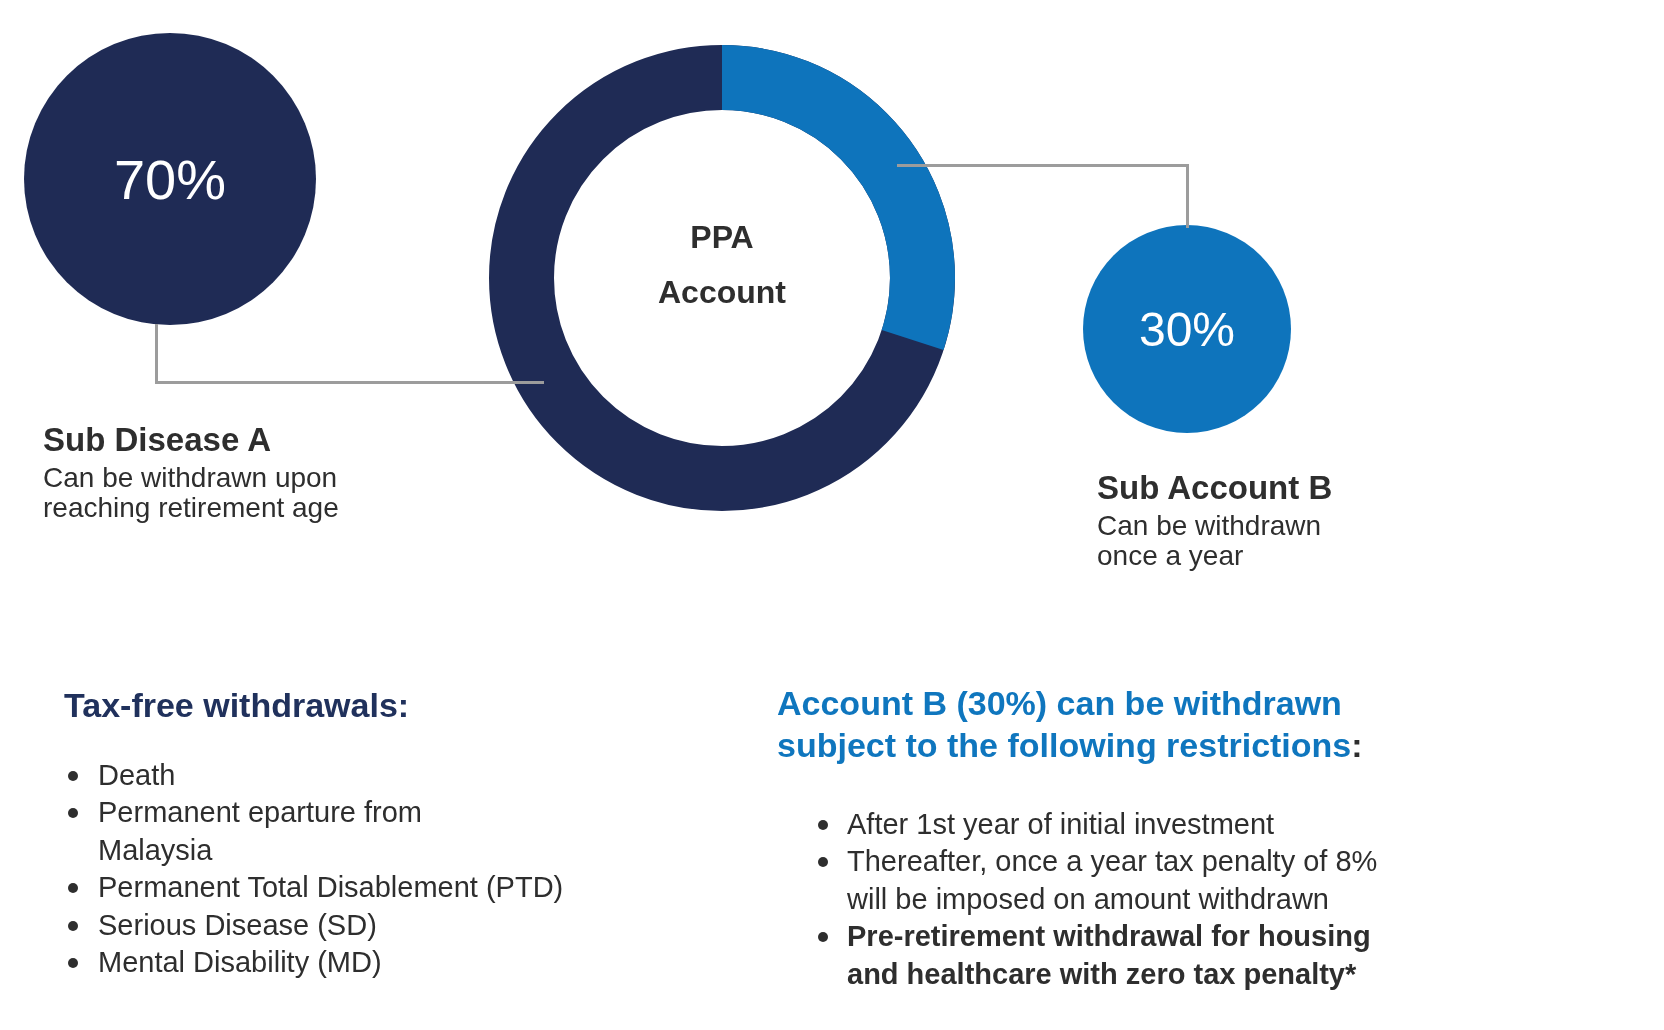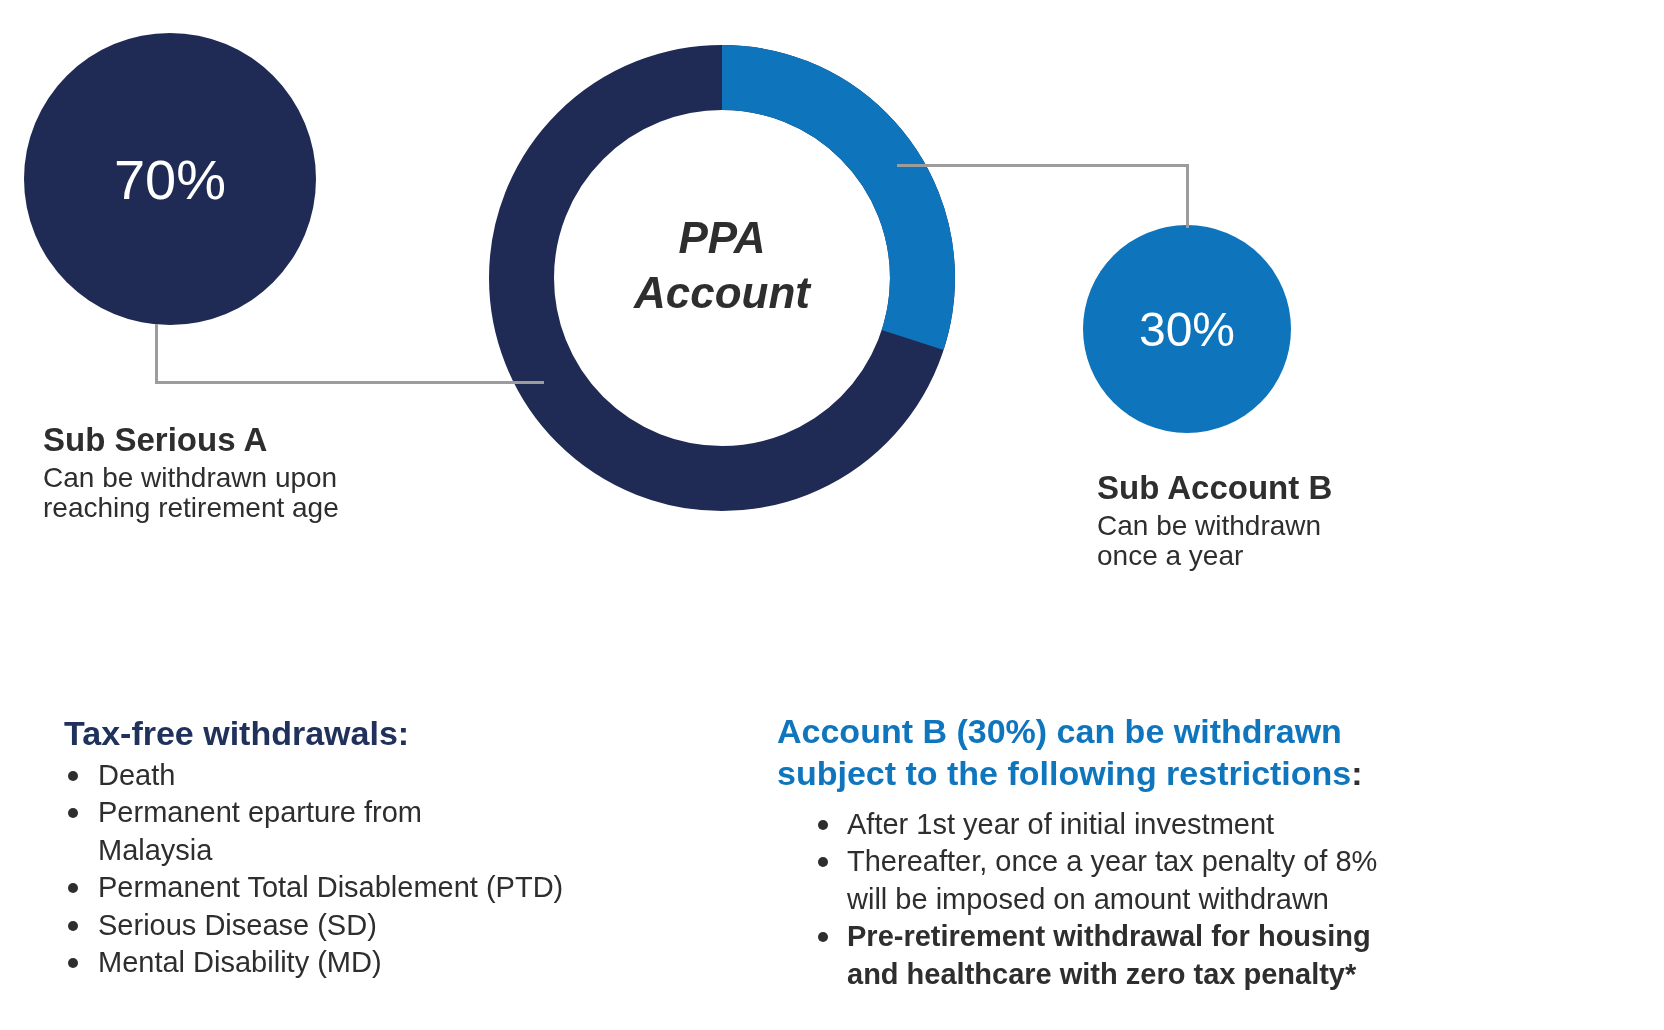--- a/index.html
+++ b/index.html
@@ -15,39 +15,39 @@
     display:flex; align-items:center; justify-content:center;
     color:#ffffff; z-index:2;
   }
   .circle-a { left:24px; top:33px; width:292px; height:292px; font-size:56px; background:var(--navy); }
   .circle-b { left:1083px; top:225px; width:208px; height:208px; font-size:48px; background:var(--blue);text-align:center; }
 
   
   .donut { position:absolute; left:489px; top:45px; width:466px; height:466px; z-index:1; }
   .donut-label {
     position:absolute; left:522px; top:210px; width:400px; text-align:center;
-    font-weight:bold; font-size:44px; line-height:55px; color:var(--text-dark); z-index:2;font-style:italic;
+    font-weight:bold; font-size:32px; line-height:55px; color:var(--text-dark); z-index:2;
   }
 
   
   .connector { position:absolute; background:var(--line-gray); z-index:3; }
   .conn-left-v  { left:155px; top:324px; width:3px;  height:60px; }
   .conn-left-h  { left:155px; top:381px; width:389px; height:3px; }
   .conn-right-h { left:897px; top:164px; width:292px; height:3px; }
   .conn-right-v { left:1186px; top:164px; width:3px; height:64px; }
 
   
   .sub-label { position:absolute; color:var(--text-dark); z-index:2; }
   .sub-label-a { left:43px; top:421px; }
   .sub-label-b { left:1097px; top:469px; }
   .sub-title { font-size:33px; font-weight:bold; line-height:38px; }
   .sub-desc  { font-size:28px; font-weight:normal; line-height:30px; margin-top:4px; }
 
   
-  .col-heading { position:absolute; font-size:34px; font-weight:bold; z-index:2;margin-top:28px; }
+  .col-heading { position:absolute; font-size:34px; font-weight:bold; z-index:2; }
   .left-heading  { left:64px;  top:684px; color:var(--heading-navy); line-height:42px; }
   .right-heading { left:777px; top:682px; color:var(--heading-blue); line-height:42px; }
   .right-heading .colon { color:var(--text-dark); }
 
   
   .bullet-list { position:absolute; font-size:29px; line-height:37.4px; color:var(--text-dark); z-index:2; }
   .left-list  { left:68px;  top:757px; width:560px; }
   .right-list { left:818px; top:806px; width:600px; }
   .bullet-item { display:flex; align-items:flex-start; }
   .bullet-item.bold { font-weight:bold; }
@@ -79,21 +79,21 @@
   <div class="donut-label">
     <span>PPA</span><br>
     <span>Account</span>
   </div>
 
   <div class="circle circle-b">
     <span>30%</span>
   </div>
 
   <div class="sub-label sub-label-a">
-    <div class="sub-title">Sub Serious A</div>
+    <div class="sub-title">Sub Disease A</div>
     <div class="sub-desc">Can be withdrawn upon<br>reaching retirement age</div>
   </div>
 
   <div class="sub-label sub-label-b">
     <div class="sub-title">Sub Account B</div>
     <div class="sub-desc">Can be withdrawn<br>once a year</div>
   </div>
 
   <div class="col-heading left-heading">Tax-free withdrawals:</div>
   <div class="bullet-list left-list">

